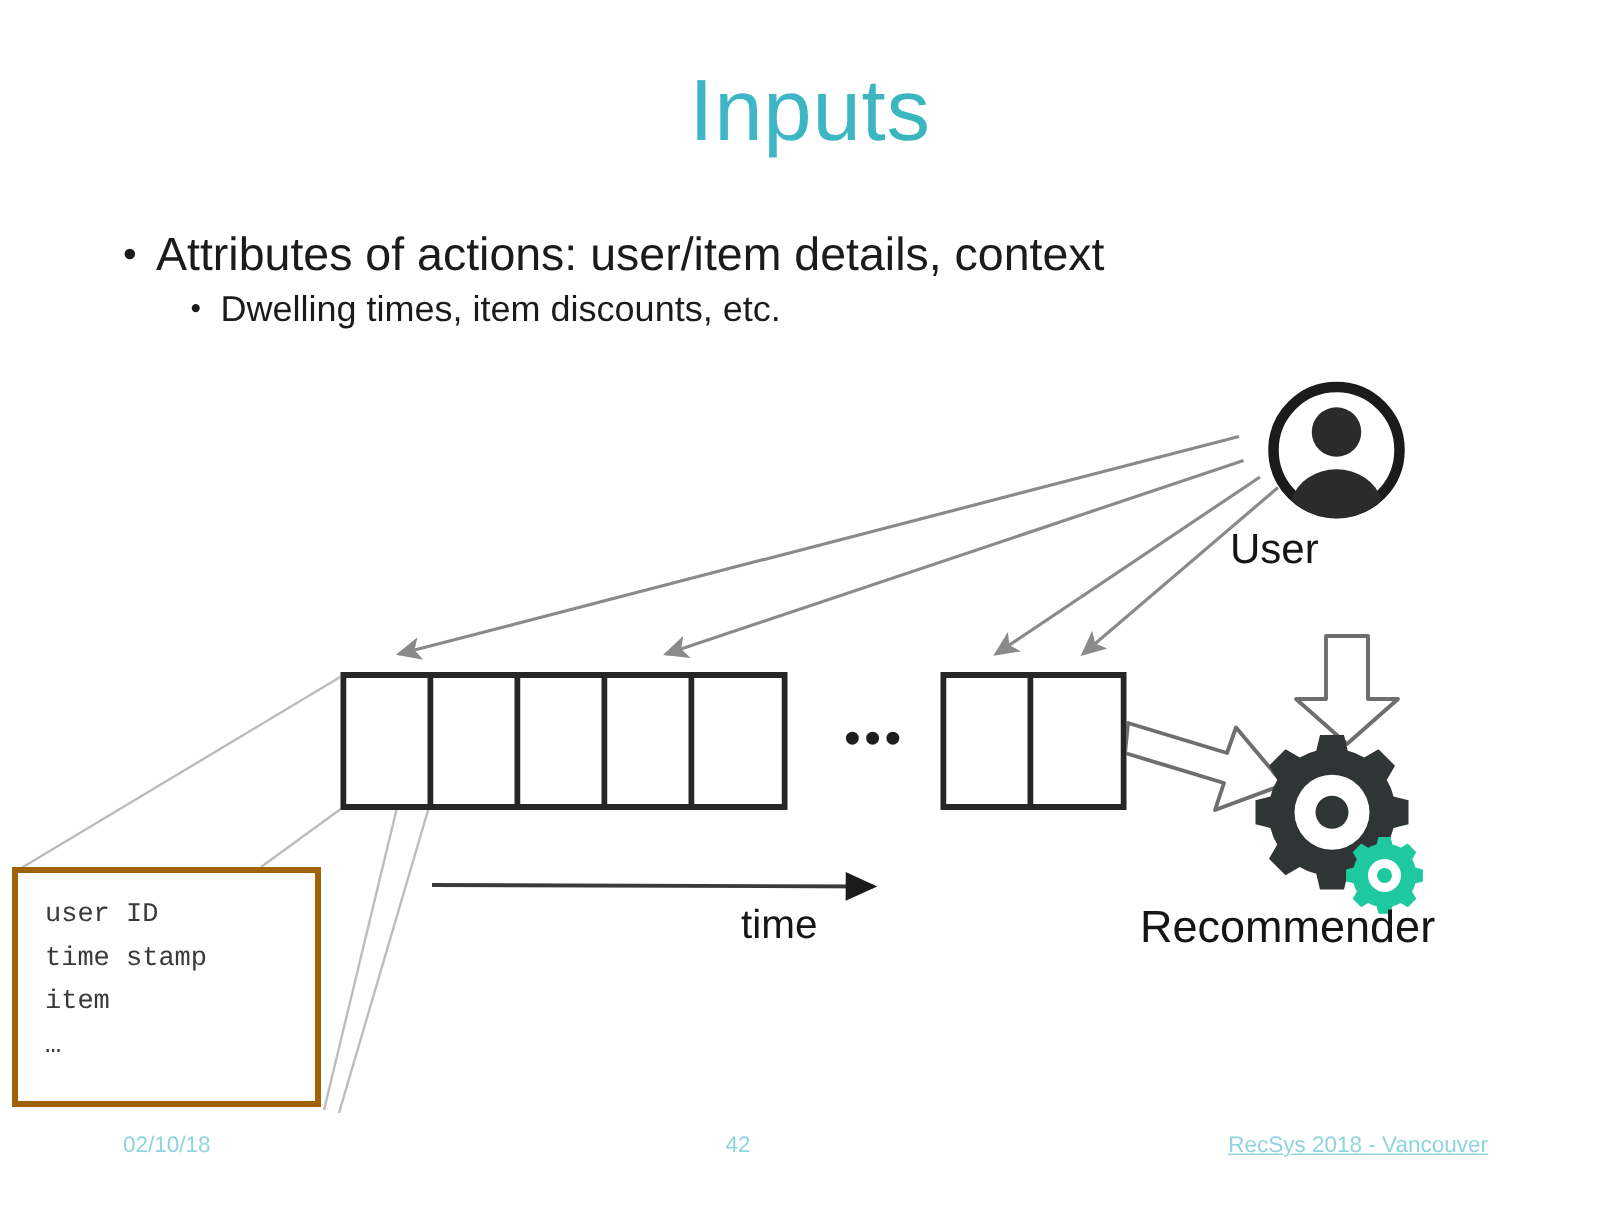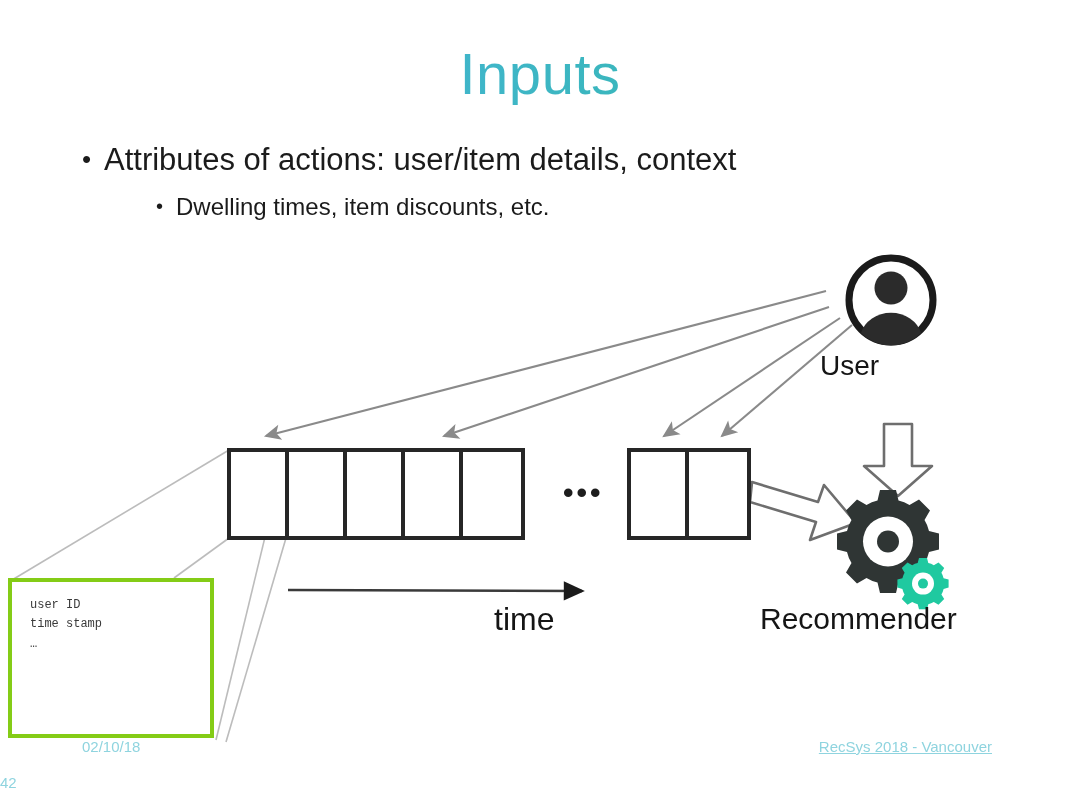--- a/index.html
+++ b/index.html
@@ -32,34 +32,34 @@
     -webkit-background-clip: text;
     background-clip: text;
     color: transparent;
     -webkit-text-fill-color: transparent;
   }
 
   
   #bullet-l1 {
     position: absolute;
     left: 82px;
-    top: 142px;
+    top: 152px;
     font-size: 31px;
     color: #1b1b1b;
     white-space: nowrap;
   }
   #bullet-l1 .dot {
     display: inline-block;
     width: 22px;
     font-size: 26px;
     vertical-align: 2px;
   }
   #bullet-l2 {
     position: absolute;
-    left: 156px;
+    left: 127px;
     top: 193px;
     font-size: 24px;
     color: #1b1b1b;
     white-space: nowrap;
   }
   #bullet-l2 .dot {
     display: inline-block;
     width: 20px;
     font-size: 20px;
     vertical-align: 2px;
@@ -104,37 +104,37 @@
     letter-spacing: 3px;
     color: #1d1d1d;
     line-height: 1;
   }
 
   
   #time-label {
     position: absolute;
     left: 494px;
     top: 601px;
-    font-size: 32px;
+    font-size: 27px;
     color: #151515;
   }
 
   
   #detail-box {
     position: absolute;
     left: 8px;
     top: 578px;
     width: 206px;
     height: 160px;
-    border: 4px solid #84cc16;
+    border: 4px solid #a16207;
     background: #ffffff;
     box-sizing: border-box;
     padding: 14px 0 0 18px;
     font-family: "Liberation Mono", monospace;
-    font-size: 12px;
+    font-size: 18px;
     line-height: 1.62;
     color: #3a3a3a;
   }
   #detail-box div { white-space: nowrap; }
 
   
   #user-label {
     position: absolute;
     left: 820px;
     top: 350px;
@@ -148,27 +148,27 @@
     left: 760px;
     top: 602px;
     width: 290px;
     font-size: 30px;
     color: #151515;
   }
 
   
   .footer-text {
     position: absolute;
-    top: 738px;
+    top: 755px;
     font-size: 15px;
     color: #8fd4df;
     white-space: nowrap;
   }
   #footer-date { left: 82px; }
-  #footer-page { left: 0; width: 984px; color: #8fd4df; margin-top: 36px; }
+  #footer-page { left: 0; width: 984px; text-align: center; color: #8fd4df; }
   #footer-event { right: 88px; text-decoration: underline; }
 </style>
 </head>
 <body>
 
 <div id="slide">
 
   <div id="title">Inputs</div>
 
   <div id="bullet-l1">
@@ -264,20 +264,21 @@
   <div class="cell-group" id="group-b">
     <div class="cell"></div>
     <div class="cell"></div>
   </div>
 
   <div id="time-label">time</div>
 
   <div id="detail-box">
     <div>user ID</div>
     <div>time stamp</div>
+    <div>item</div>
     <div>…</div>
   </div>
 
   <div id="user-label">User</div>
   <div id="recommender-label">Recommender</div>
 
   <div class="footer-text" id="footer-date">02/10/18</div>
   <div class="footer-text" id="footer-page">42</div>
   <div class="footer-text" id="footer-event">RecSys 2018 - Vancouver</div>
 

